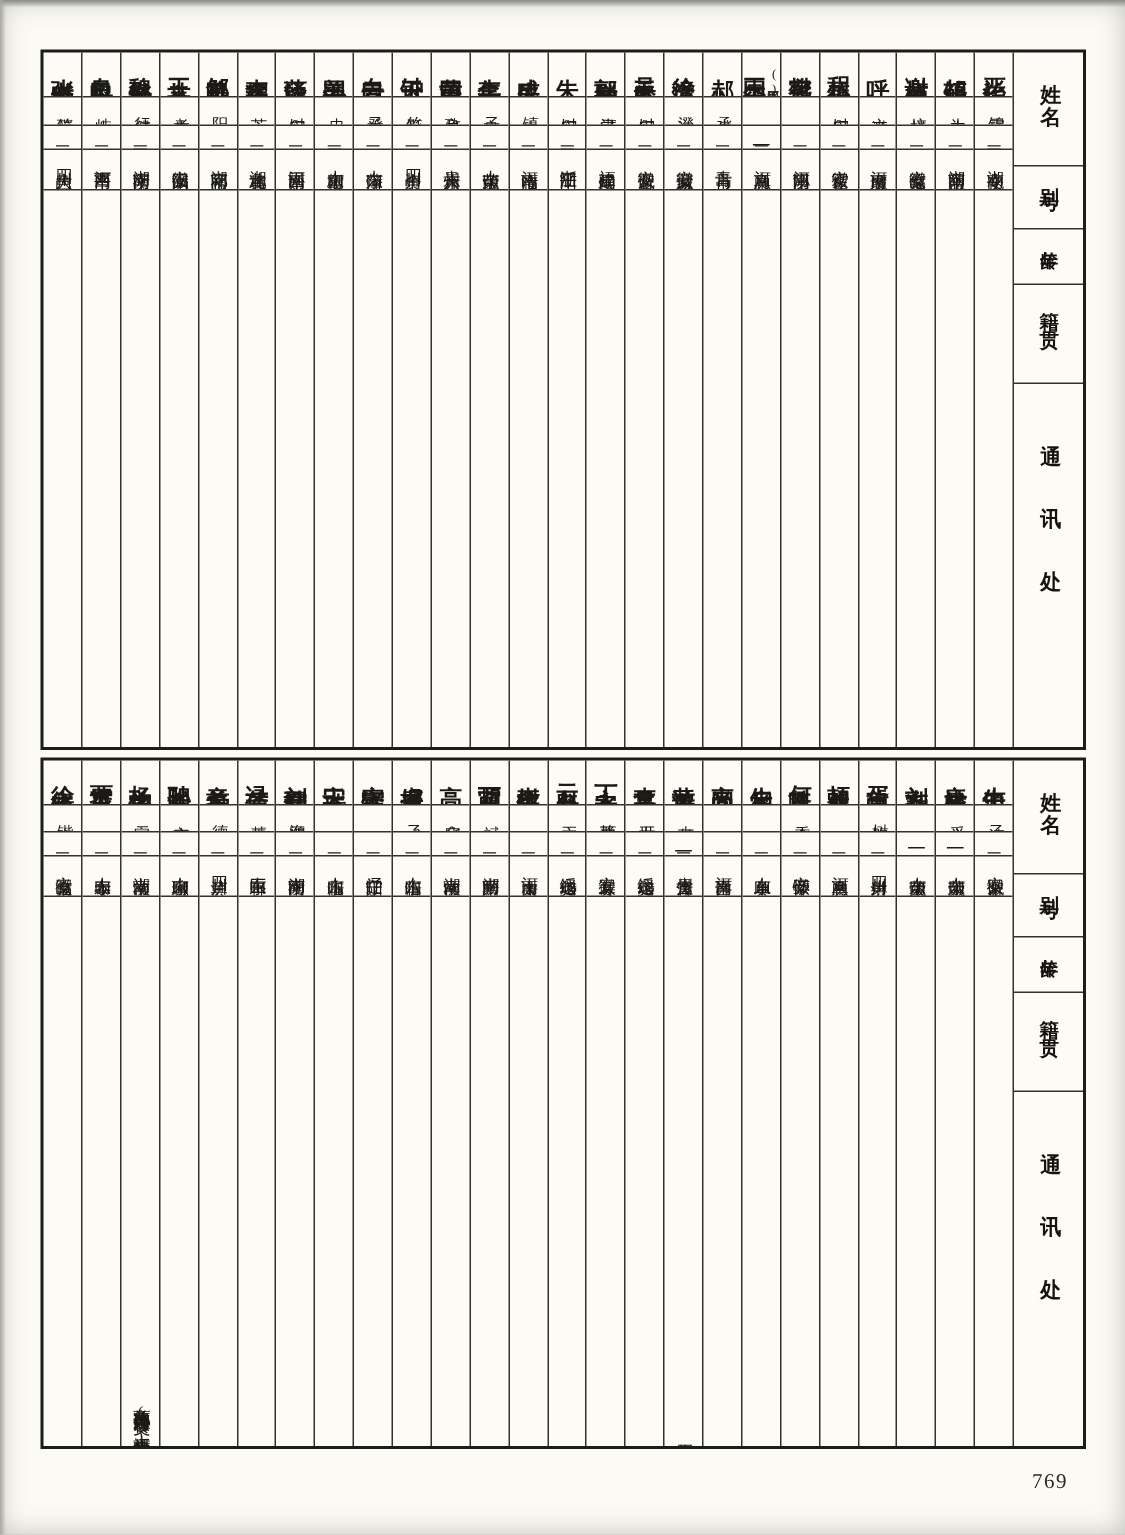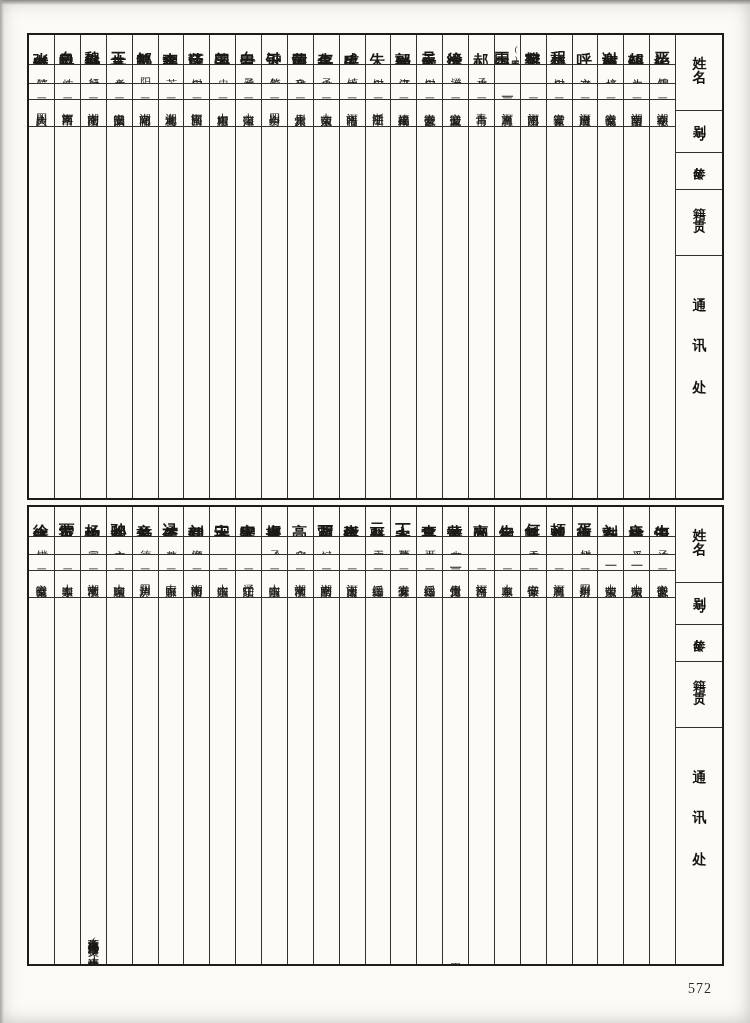--- a/index.html
+++ b/index.html
@@ -1012,14 +1012,14 @@
     </div>
     <div class="cell c-native">
       <span class="vt native-text">安徽临泉</span>
     </div>
     <div class="cell c-addr">
       <span class="vt addr-text">临泉县杨桥集北门内德康祥对门交</span>
     </div>
   </div>
     </section>
 
-  <div class="page-number">572</div>
+  <div class="page-number">769</div>
 </div>
 
 </body></html>

